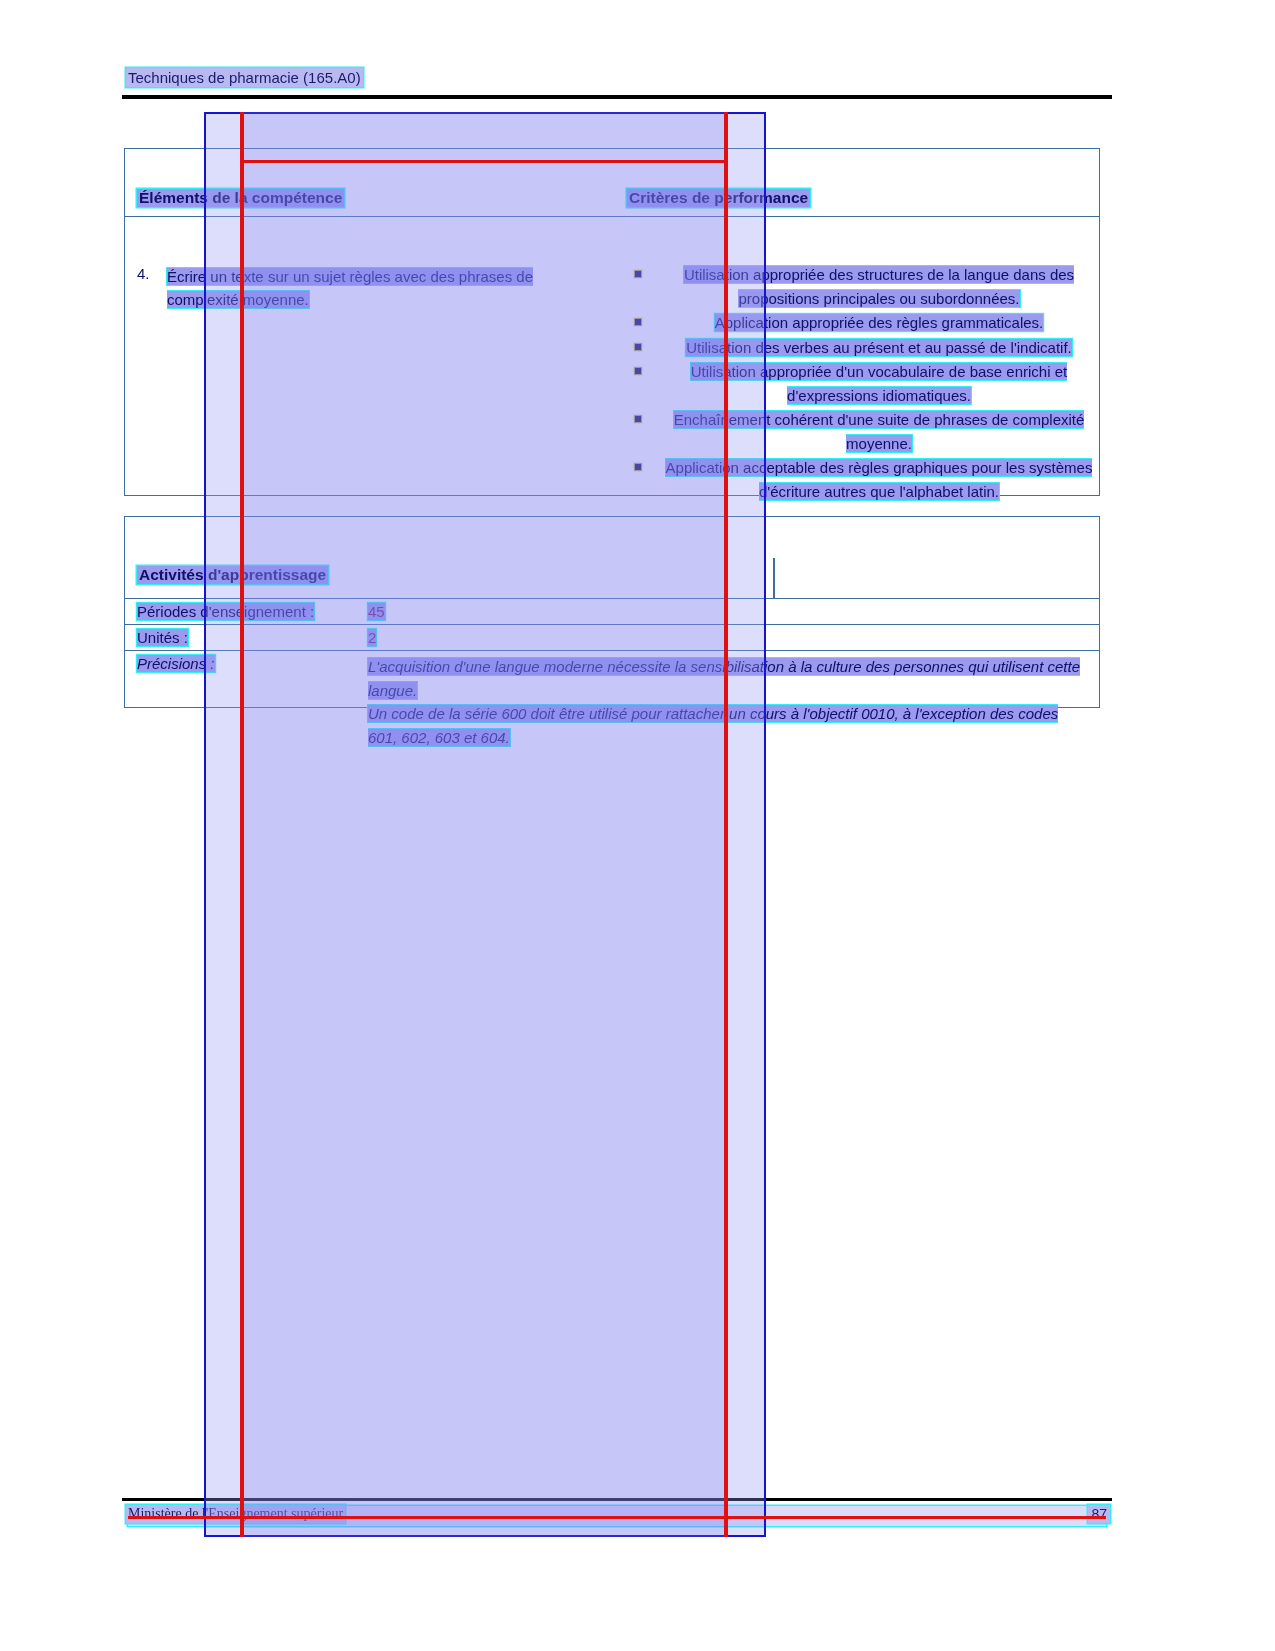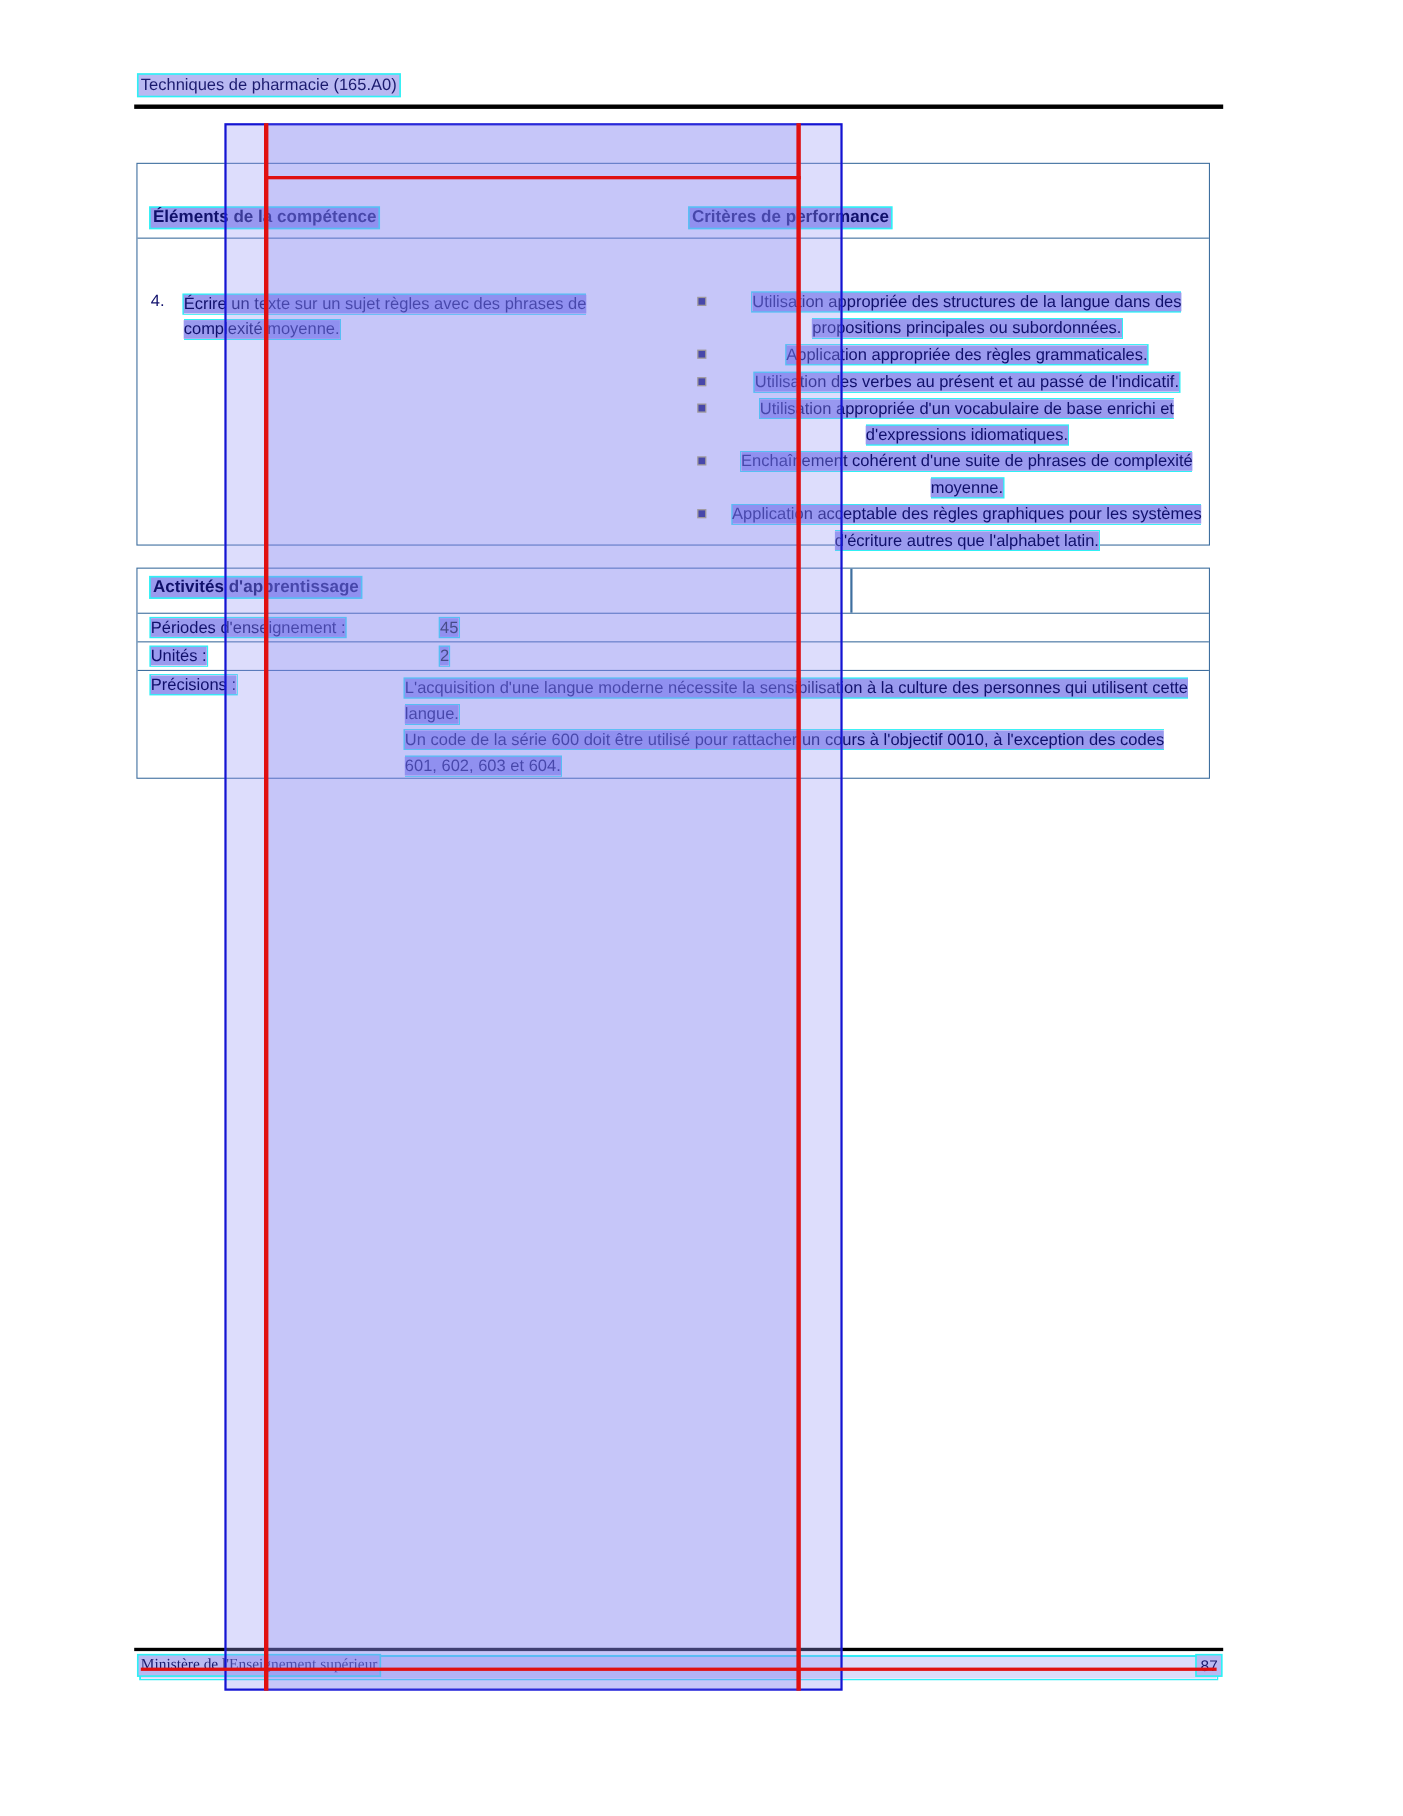--- a/index.html
+++ b/index.html
@@ -226,22 +226,21 @@
     top: 4px;
     font-size: 15px;
     color: #10106b;
     white-space: nowrap;
   }
   .act-value {
     position: absolute;
     left: 243px;
     top: 4px;
     font-size: 15px;
-    color: #0f172a;
-    margin-left: 32px;
+    color: #701a75;
   }
   .act-para {
     position: absolute;
     left: 243px;
     top: 4px;
     right: 14px;
     font-size: 15px;
     line-height: 23.5px;
     color: #10106b;
   }
@@ -323,36 +322,36 @@
           <li><span class="hl">Utilisation appropriée d'un vocabulaire de base enrichi et d'expressions idiomatiques.</span></li>
           <li><span class="hl">Enchaînement cohérent d'une suite de phrases de complexité moyenne.</span></li>
           <li><span class="hl">Application acceptable des règles graphiques pour les systèmes d'écriture autres que l'alphabet latin.</span></li>
         </ul>
       </div>
     </div>
   </div>
 
   <div class="tbl" id="table-activites">
 
-    <div style="position:relative;height:40px;">
+    <div style="position:relative;height:40px;margin-top:41px;">
       <span class="th-label">Activités d'apprentissage</span>
       <div style="position:absolute;left:648px;top:0;width:1.5px;height:100%;background:#3f6f9f;"></div>
     </div>
 
     <div class="act-row" style="height:26px;">
       <span class="act-label"><span class="hl">Périodes d'enseignement :</span></span>
       <span class="act-value"><span class="hl">45</span></span>
     </div>
 
     <div class="act-row" style="height:26px;">
       <span class="act-label"><span class="hl">Unités :</span></span>
       <span class="act-value"><span class="hl">2</span></span>
     </div>
 
-    <div class="act-row" style="height:98px;">
+    <div class="act-row" style="height:98px;font-style:italic;">
       <span class="act-label"><span class="hl">Précisions :</span></span>
       <span class="act-para">
         <span class="hl">L'acquisition d'une langue moderne nécessite la sensibilisation à la culture des personnes qui utilisent cette langue.</span>
         <br>
         <span class="hl">Un code de la série 600 doit être utilisé pour rattacher un cours à l'objectif 0010, à l'exception des codes 601, 602, 603 et 604.</span>
       </span>
     </div>
   </div>
 
   <div id="footer-rule"></div>

